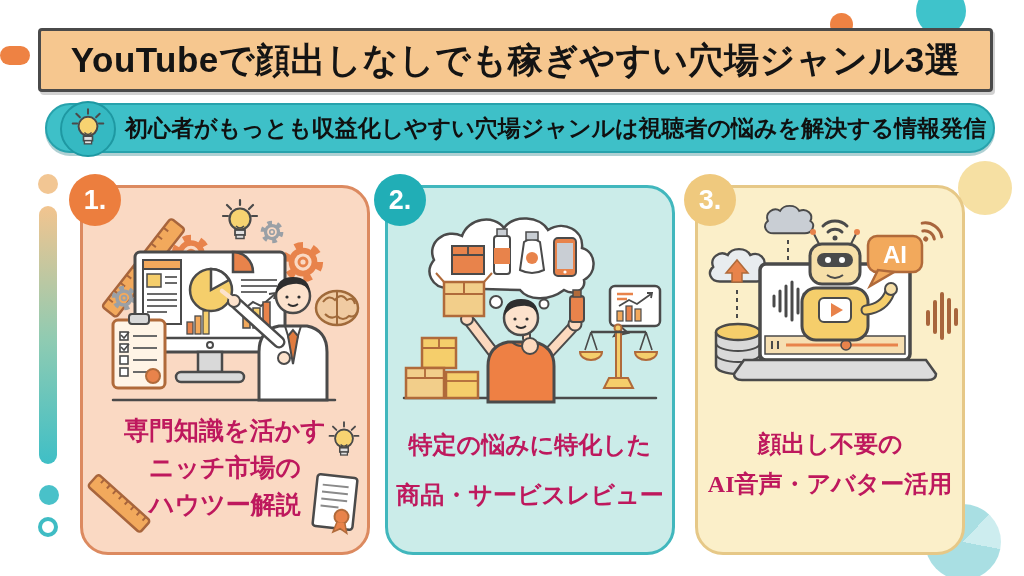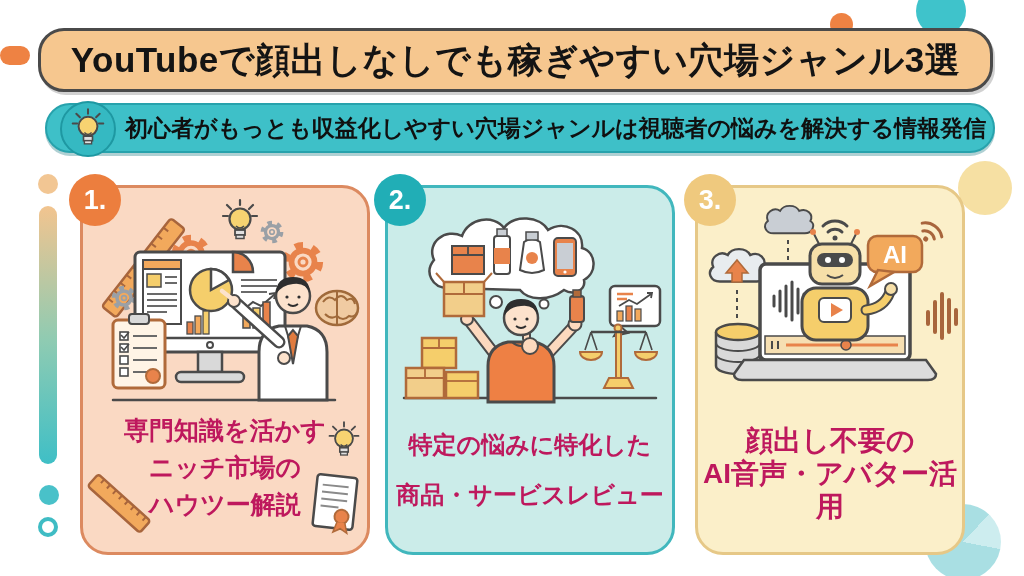--- a/index.html
+++ b/index.html
@@ -18,21 +18,21 @@
   .bar-left { left:39px; top:206px; width:18px; height:258px; border-radius:10px;
     background:linear-gradient(180deg,#F2C48F 0%,#8FCBB2 52%,#3FBFC6 100%); }
   .dot-left-teal { left:39px; top:485px; width:20px; height:20px; border-radius:50%; background:#49C1C9; }
   .ring-left-teal { left:38px; top:517px; width:20px; height:20px; border-radius:50%; background:#ffffff; border:4px solid #3FBCC4; }
   .dot-card3-yellow { left:958px; top:161px; width:54px; height:54px; border-radius:50%; background:#F6E0A3; }
   .dot-card3-teal { left:925px; top:504px; width:76px; height:76px; border-radius:50%;
     background:conic-gradient(from 180deg,#A9DFE3 0 62%,#CDEDEF 62% 78%,#A9DFE3 78%); }
   
   .title-banner {
     position:absolute; left:38px; top:28px; width:955px; height:64px; z-index:5;
-    background:#F6C78F; border:3px solid #4A4A4A; border-radius:26px;
+    background:#F6C78F; border:3px solid #4A4A4A; border-radius:4px;
     display:flex; align-items:center; justify-content:center;
     box-shadow:2px 3px 0 rgba(90,90,90,0.28);
   }
   .title-banner span { font-size:35px; font-weight:bold; color:#141414; letter-spacing:0.5px; }
   
   .subtitle-banner {
     position:absolute; left:45px; top:103px; width:950px; height:50px; z-index:4;
     background:#3EC0C8; border:2px solid #27A2AC; border-radius:26px;
     display:flex; align-items:center; padding-left:78px;
     box-shadow:0 3px 0 rgba(25,120,130,0.35);
@@ -54,21 +54,21 @@
     color:#ffffff; font-weight:bold; font-size:27px;
   }
   .badge-1 { background:#EC7E3E; } .badge-2 { background:#21AEB6; } .badge-3 { background:#EFC97E; }
   .illus { position:absolute; left:0; top:2px; width:100%; height:224px; }
   .caption {
     position:absolute; left:0; right:0; text-align:center;
     font-weight:bold; color:#be185d; white-space:pre-line;
   }
   .card-1 .caption { top:224px; font-size:25px; line-height:37px; }
   .card-2 .caption { top:232px; font-size:24px; line-height:50px; }
-  .card-3 .caption { top:236px; font-size:28px; line-height:33px; }
+  .card-3 .caption { top:236px; font-size:24px; line-height:40px;font-family:Liberation Serif, serif; }
   .cap-icon { position:absolute; }
 </style>
 </head>
 <body>
 
 <svg width="0" height="0" style="position:absolute" aria-hidden="true">
   <defs>
     <symbol id="gear" viewBox="-20 -20 40 40">
       <circle r="13.5" fill="none" stroke="currentColor" stroke-width="8" stroke-dasharray="6.6 7.55"></circle>
       <circle r="10" fill="none" stroke="currentColor" stroke-width="5"></circle>

